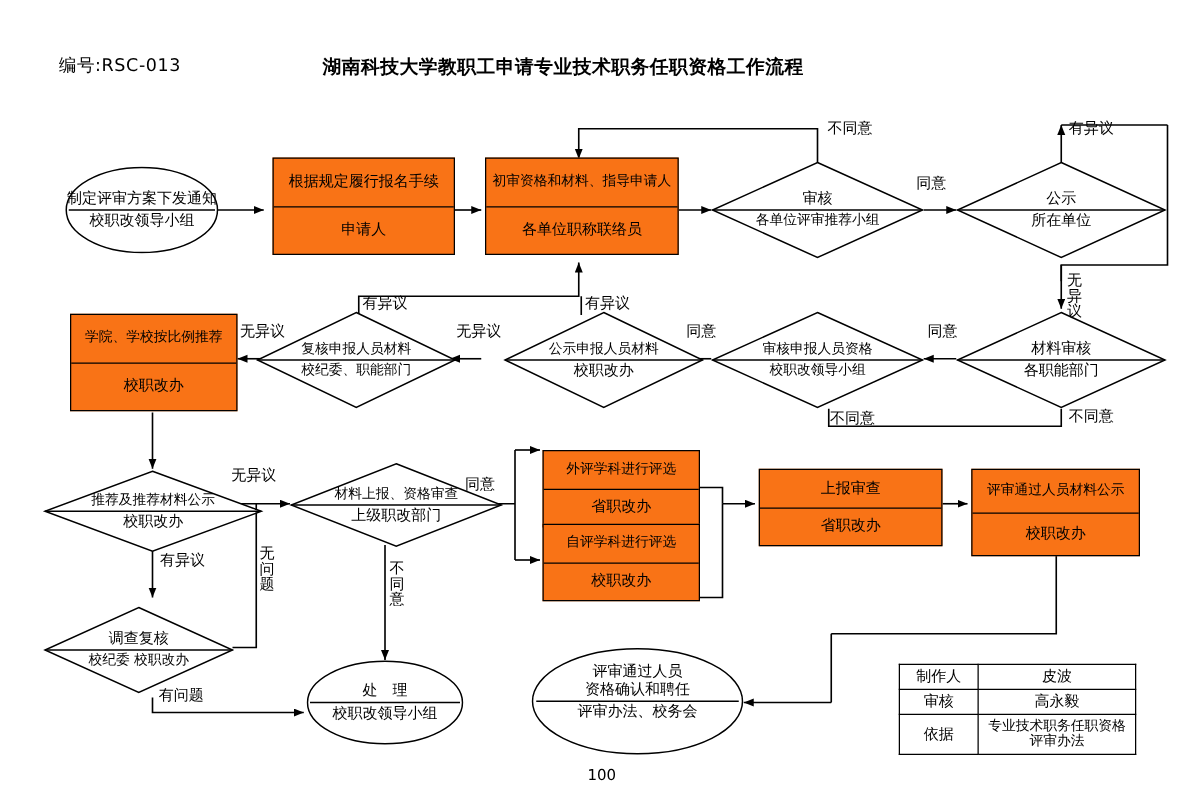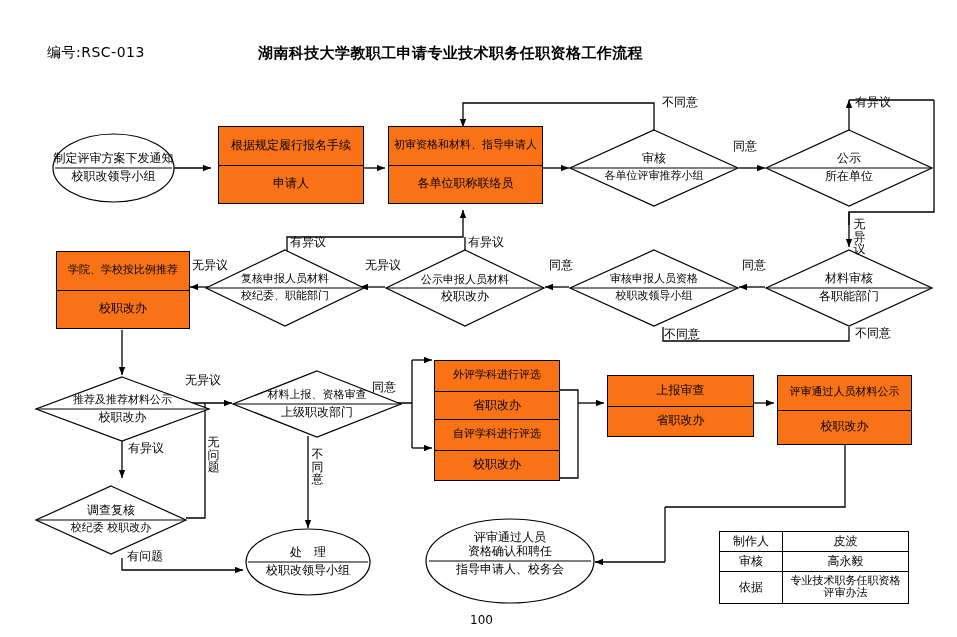--- a/index.html
+++ b/index.html
@@ -162,21 +162,21 @@
 
 <div class="dia" style="left:569px;top:249px;width:170px;height:78px;">
   <svg width="170" height="78">
       <polygon points="85,1 169,39 85,77 1,39" fill="#fff" stroke="#000" stroke-width="1.2"></polygon>
       <line x1="1" y1="39" x2="169" y2="39" stroke="#000" stroke-width="1.2"></line>
     </svg>
   <div class="t1" style="font-size:11px;">审核申报人员资格</div>
   <div class="t2" style="font-size:11px;">校职改领导小组</div>
 </div>
 
-<div class="dia" style="left:385px;top:249px;width:160px;height:78px;font-family:Liberation Serif, serif;">
+<div class="dia" style="left:403px;top:249px;width:160px;height:78px;">
   <svg width="160" height="78">
       <polygon points="80,1 159,39 80,77 1,39" fill="#fff" stroke="#000" stroke-width="1.2"></polygon>
       <line x1="1" y1="39" x2="159" y2="39" stroke="#000" stroke-width="1.2"></line>
     </svg>
   <div class="t1" style="font-size:11px;">公示申报人员材料</div>
   <div class="t2">校职改办</div>
 </div>
 
 <div class="dia" style="left:205px;top:249px;width:160px;height:78px;">
   <svg width="160" height="78">
@@ -248,21 +248,21 @@
   <div class="t2">校职改领导小组</div>
 </div>
 
 <div class="ell" style="left:425px;top:518px;width:170px;height:86px;">
   <svg width="170" height="86">
       <ellipse cx="85" cy="43" rx="84" ry="42" fill="#fff" stroke="#000" stroke-width="1.2"></ellipse>
       <line x1="4" y1="43" x2="166" y2="43" stroke="#000" stroke-width="1.2"></line>
     </svg>
   <div class="t1" style="white-space:pre-line;">评审通过人员
 资格确认和聘任</div>
-  <div class="t2">指导申请人、校务会</div>
+  <div class="t2">评审办法、校务会</div>
 </div>
 
 <div class="lbl" style="left:662px;top:96px;">不同意</div>
 <div class="lbl" style="left:733px;top:140px;">同意</div>
 <div class="lbl" style="left:855px;top:96px;">有异议</div>
 <div class="lbl vert" style="left:853px;top:218px;">无异议</div>
 <div class="lbl" style="left:855px;top:327px;">不同意</div>
 <div class="lbl" style="left:742px;top:259px;">同意</div>
 <div class="lbl" style="left:664px;top:328px;">不同意</div>
 <div class="lbl" style="left:468px;top:236px;">有异议</div>

